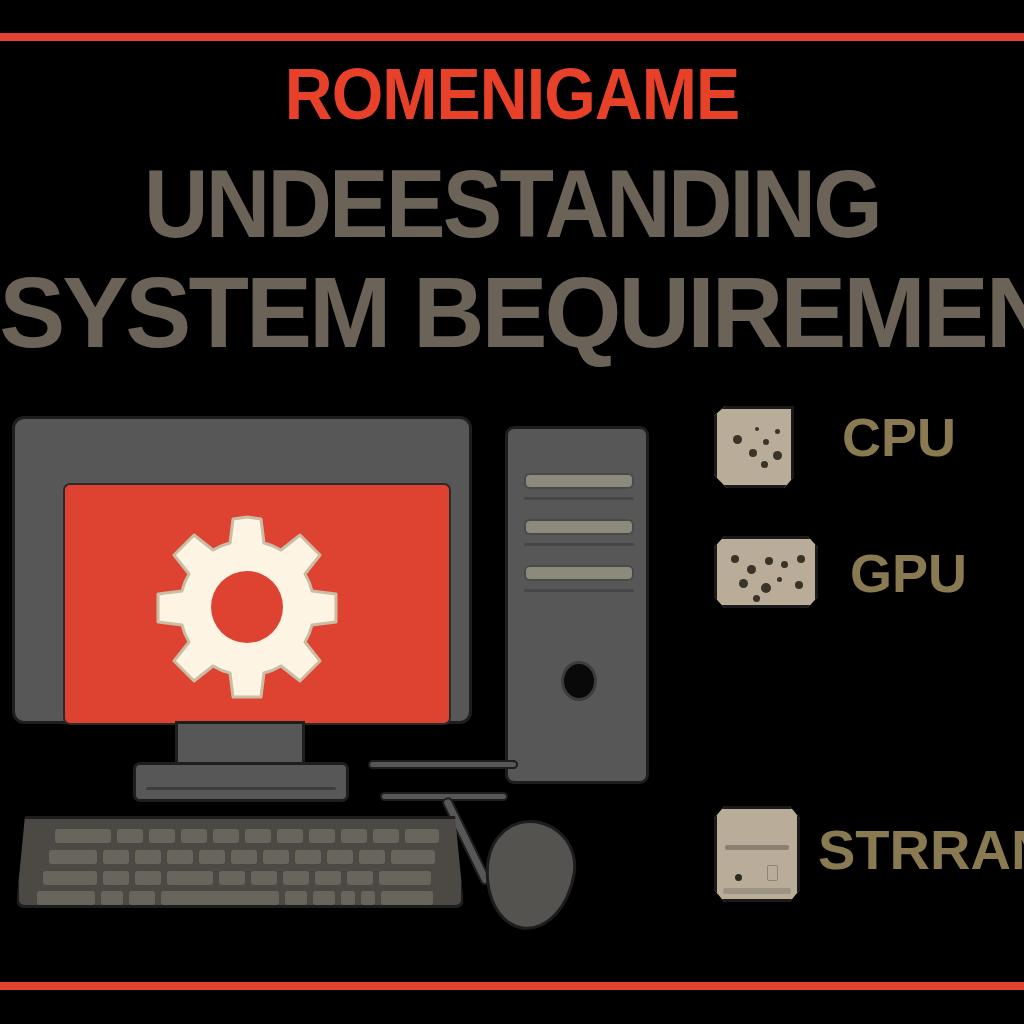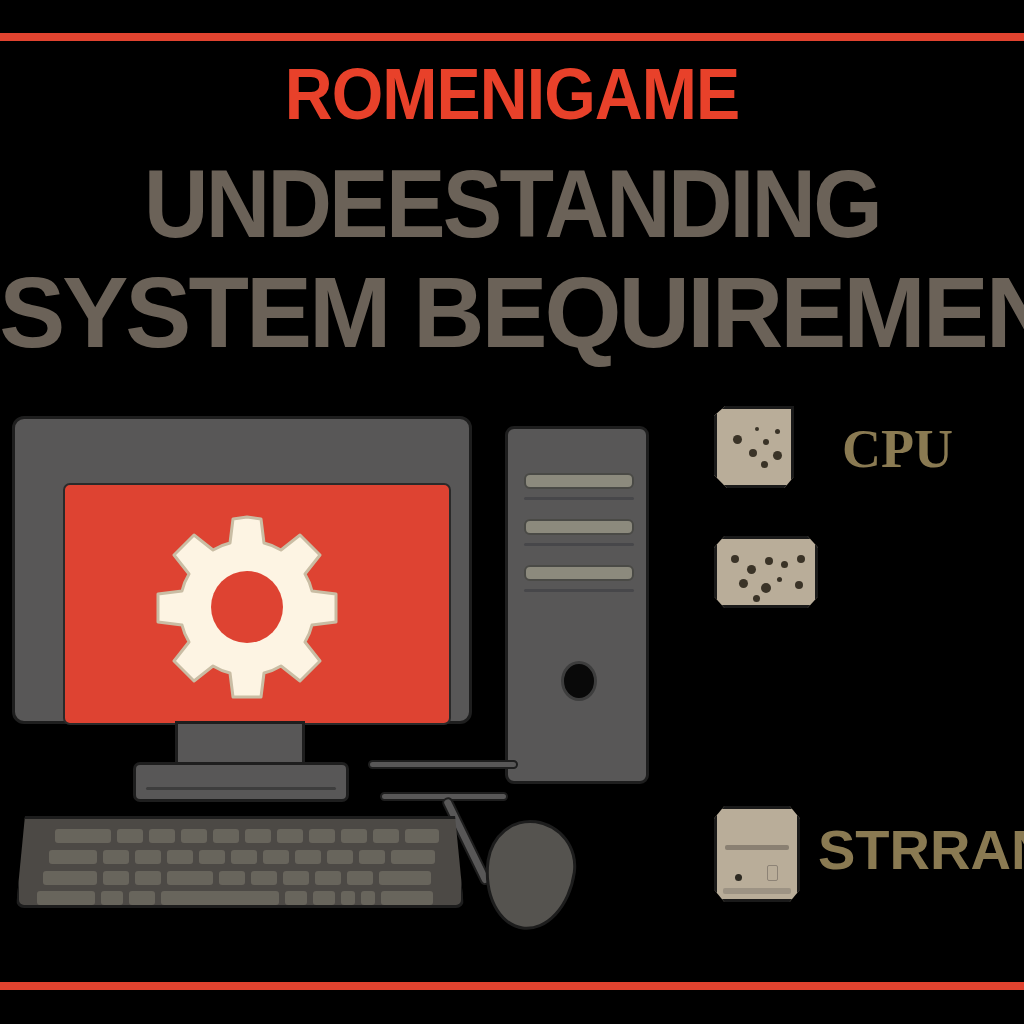--- a/index.html
+++ b/index.html
@@ -142,21 +142,21 @@
   .strdot{position:absolute;left:22%;top:72%;width:7px;height:7px;background:#2d2a22;border-radius:50%;}
   .strmark{position:absolute;left:62%;top:62%;width:9px;height:14px;border:1px solid #8d8376;border-radius:2px;}
 
   .leglabel{
     position:absolute;
     color:#8a7a52;
     font-size:54px;font-weight:bold;line-height:1;
     white-space:nowrap;
     letter-spacing:0px;
   }
-  .lbl0{left:142px;top:22px;font-family:Liberation Serif, serif;}
+  .lbl0{left:142px;top:10px;}
   .lbl1{left:150px;top:16px;}
   .lbl2{left:150px;top:14px;}
   .lbl3{left:118px;top:22px;font-size:56px;}
 </style>
 </head>
 <body>
 
 <div class="stage">
 
   <div class="rule top"></div>
@@ -275,20 +275,21 @@
           <div class="dot" style="left:48px;top:18px;width:8px;height:8px"></div>
           <div class="dot" style="left:64px;top:22px;width:7px;height:7px"></div>
           <div class="dot" style="left:80px;top:16px;width:8px;height:8px"></div>
           <div class="dot" style="left:22px;top:40px;width:9px;height:9px"></div>
           <div class="dot" style="left:44px;top:44px;width:10px;height:10px"></div>
           <div class="dot" style="left:60px;top:38px;width:5px;height:5px"></div>
           <div class="dot" style="left:78px;top:42px;width:8px;height:8px"></div>
           <div class="dot" style="left:36px;top:56px;width:7px;height:7px"></div>
         </div>
       </div>
+      <div class="leglabel lbl1">GPU</div>
     </div>
 
 
     <div class="legrow r3">
       <div class="chip c-str">
         <div class="chip-body">
           <div class="strbar"></div>
           <div class="strdot"></div>
           <div class="strmark"></div>
           <div class="strbar2"></div>

